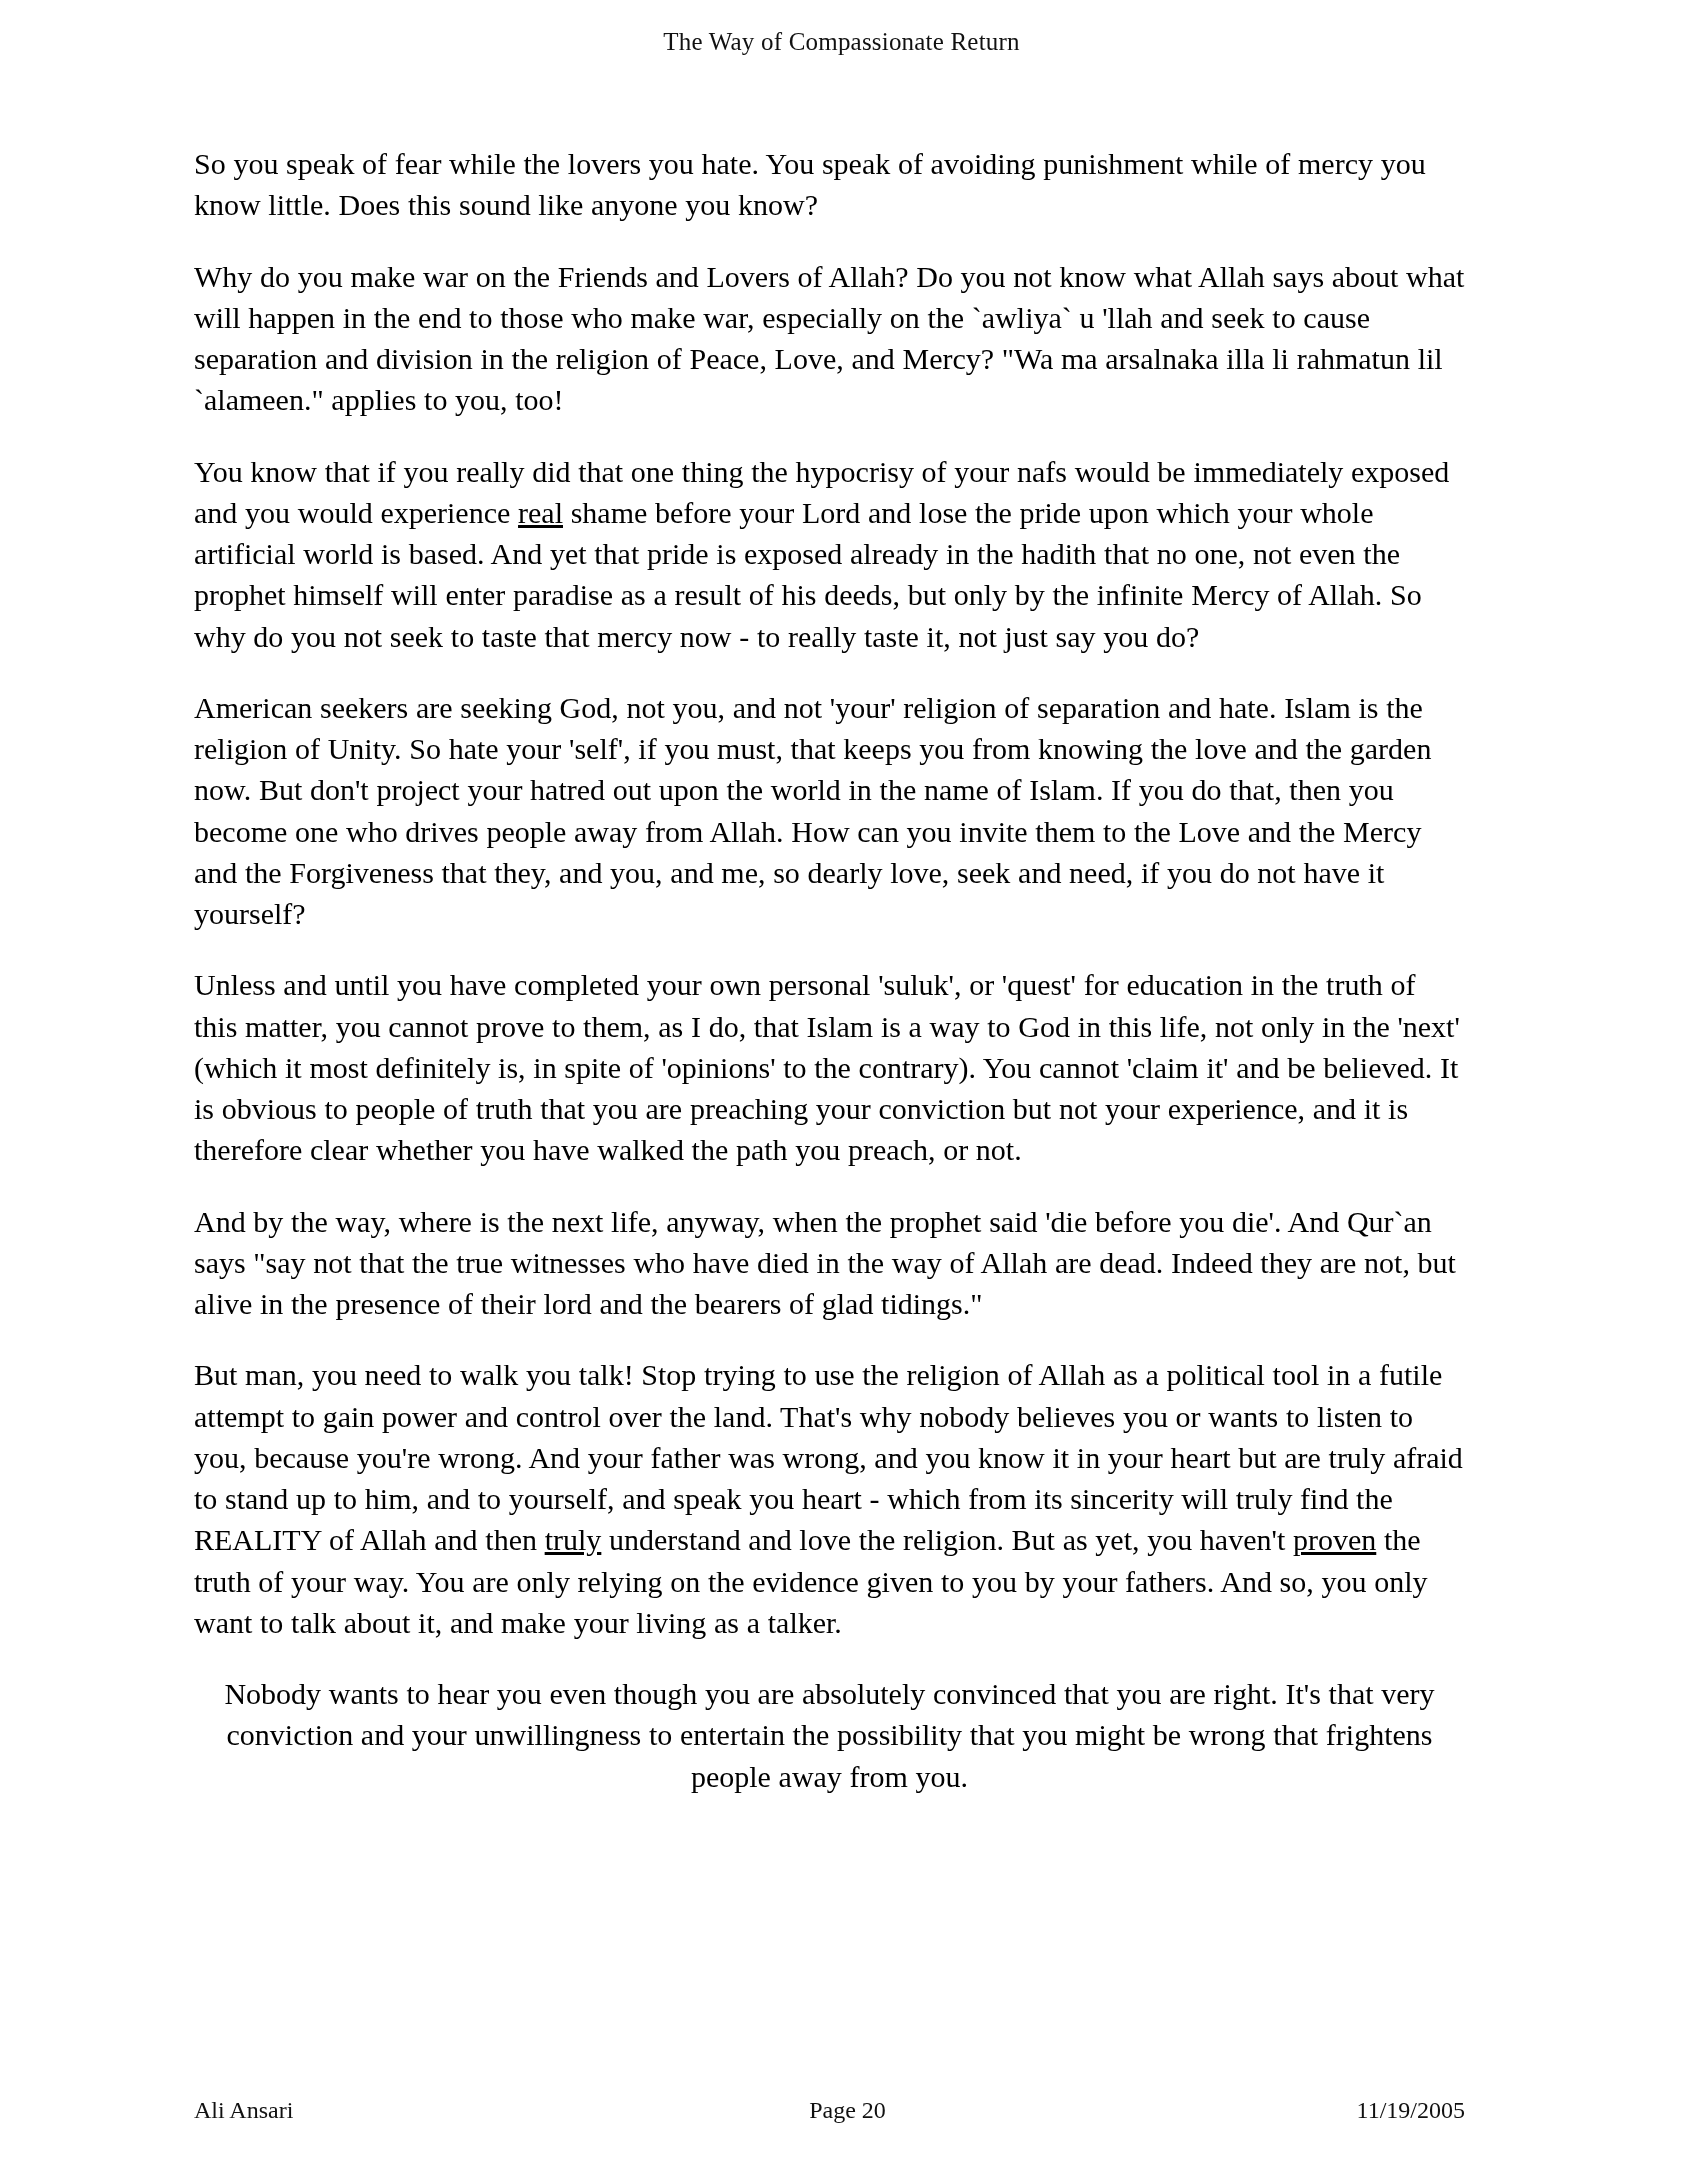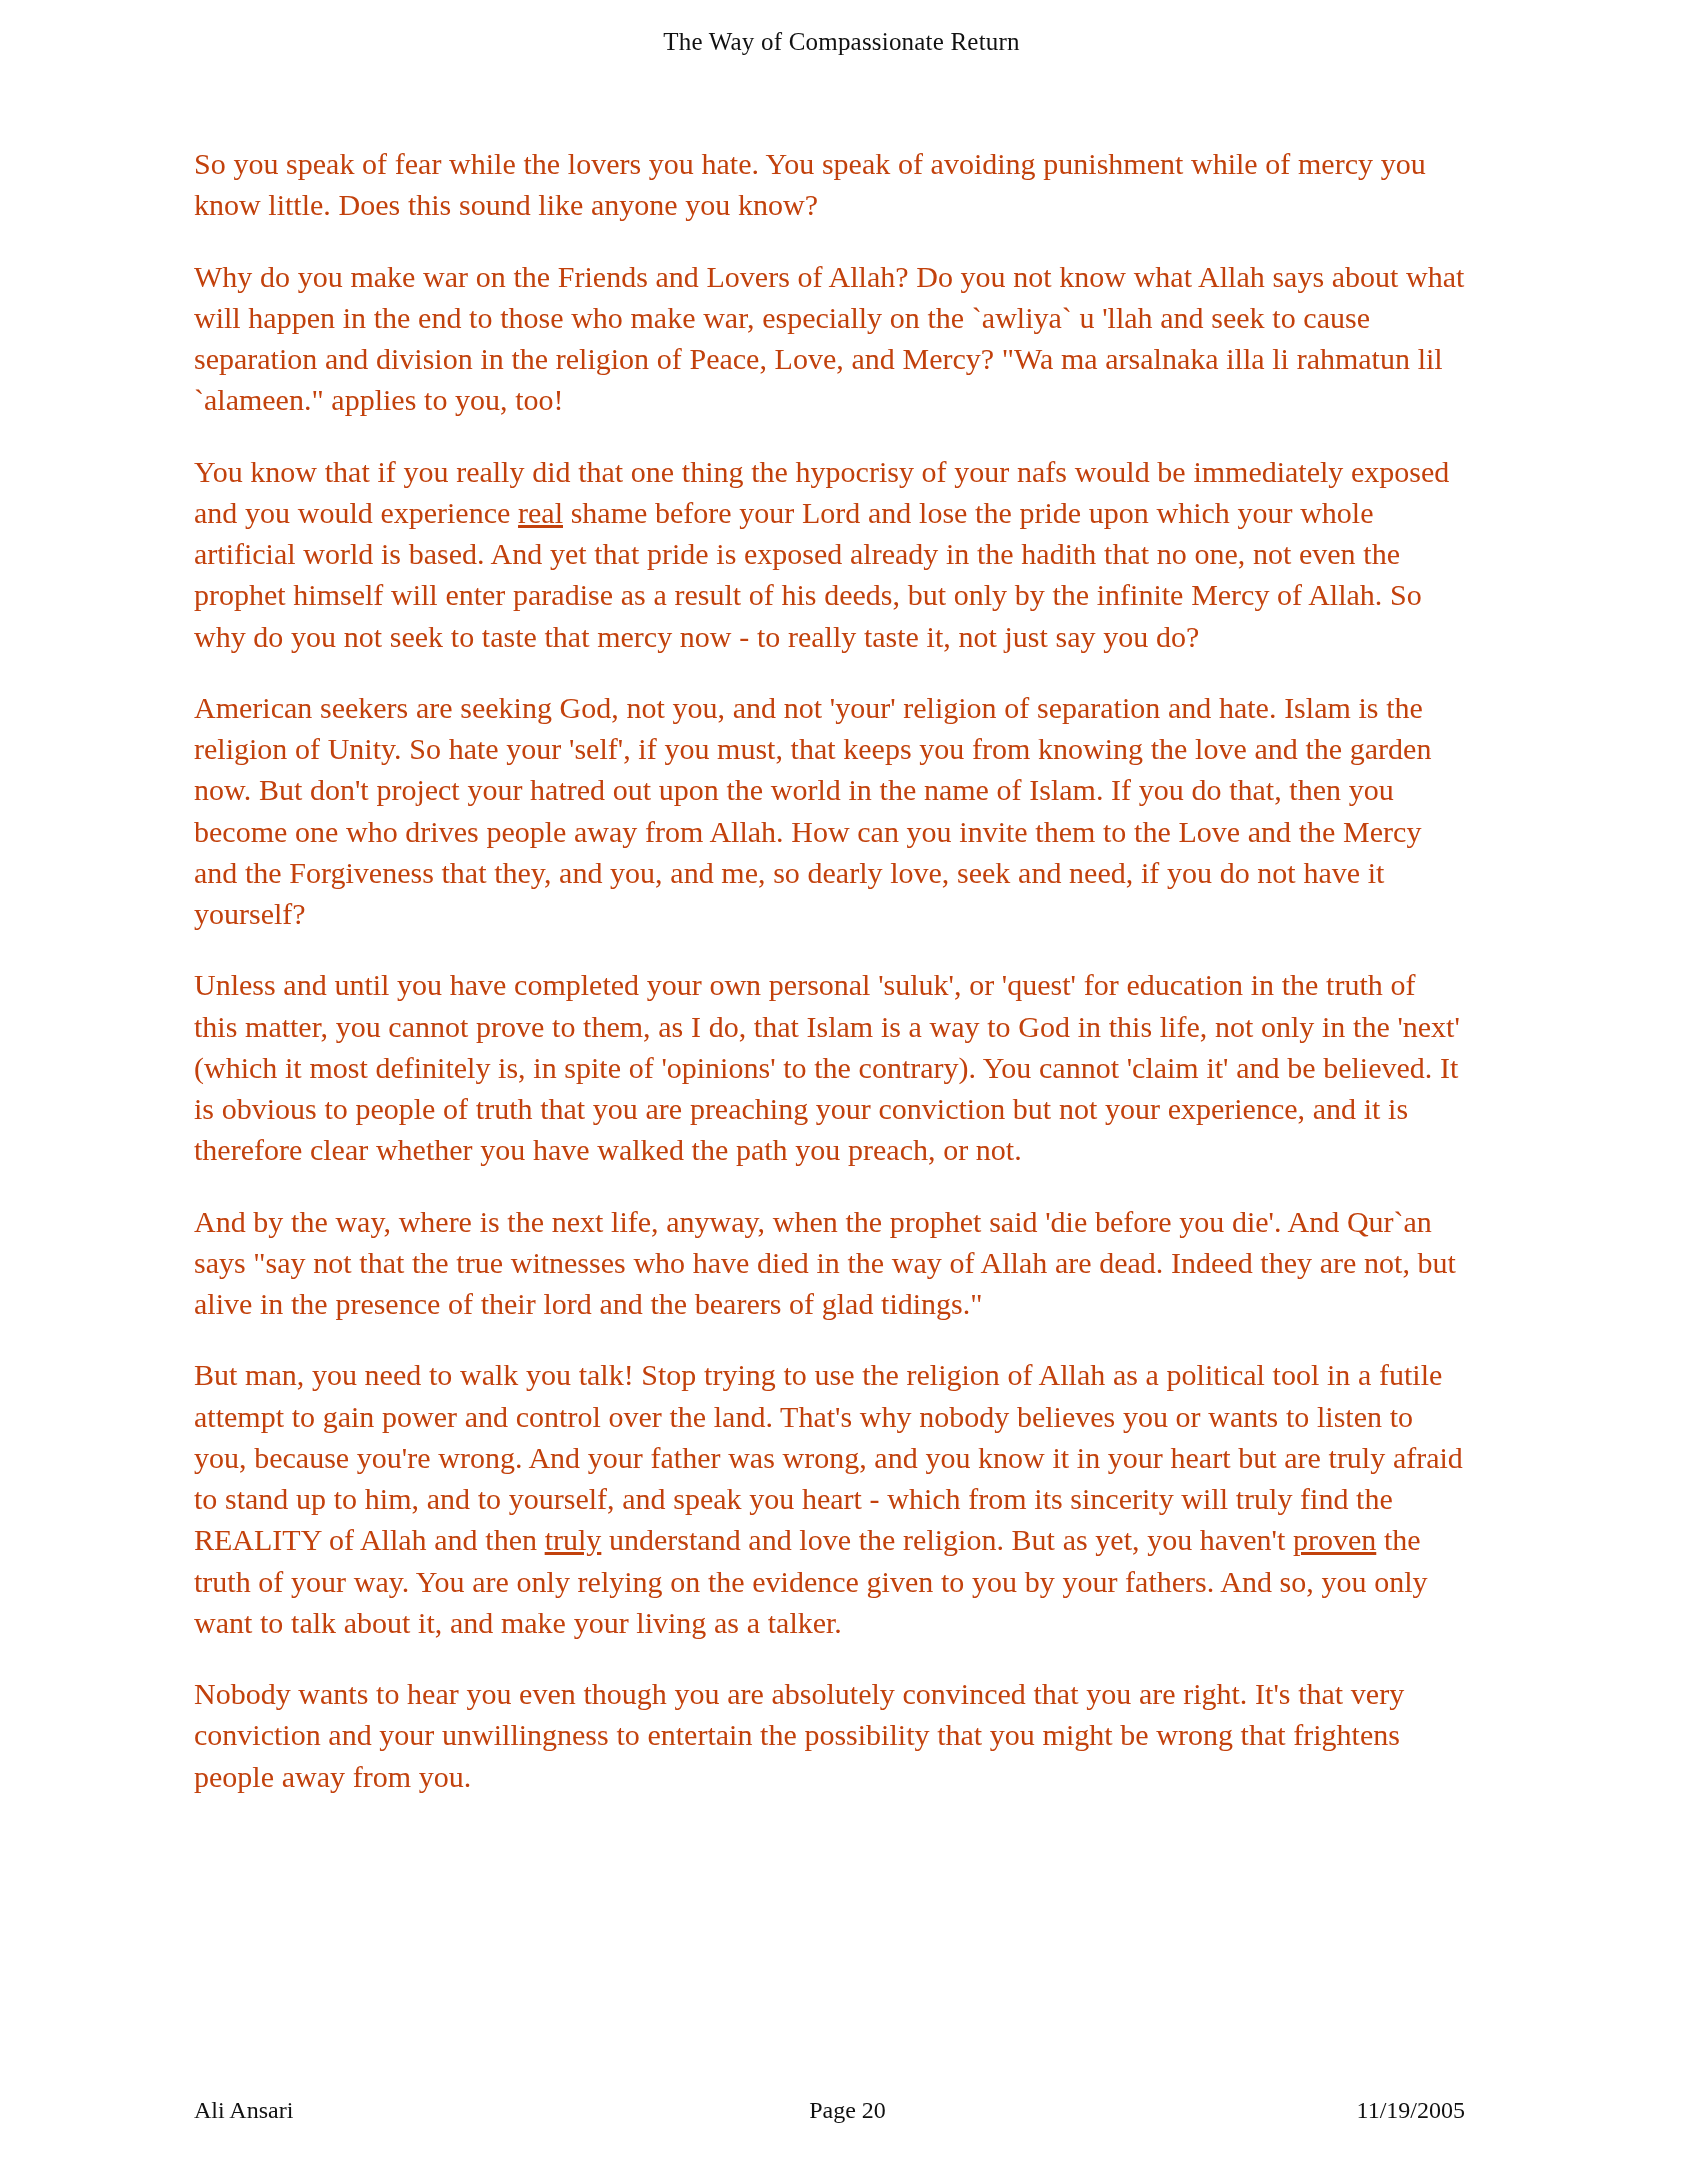--- a/index.html
+++ b/index.html
@@ -31,25 +31,26 @@
     position: absolute;
     top: 143px;
     left: 194px;
     width: 1271px;
   }
   p.para {
     margin: 0 0 30px 0;
     font-size: 30px;
     line-height: 1.375;
     text-align: left;
-    color: #c2410c;
+    color: #000000;
     word-spacing: 0.2px;
   }
   p.para:last-child {
     margin-bottom: 0;
+    text-align: center;
   }
   .footer {
     position: absolute;
     left: 194px;
     width: 1271px;
     top: 2097px;
     font-size: 24px;
     color: #111111;
     display: flex;
     justify-content: space-between;

